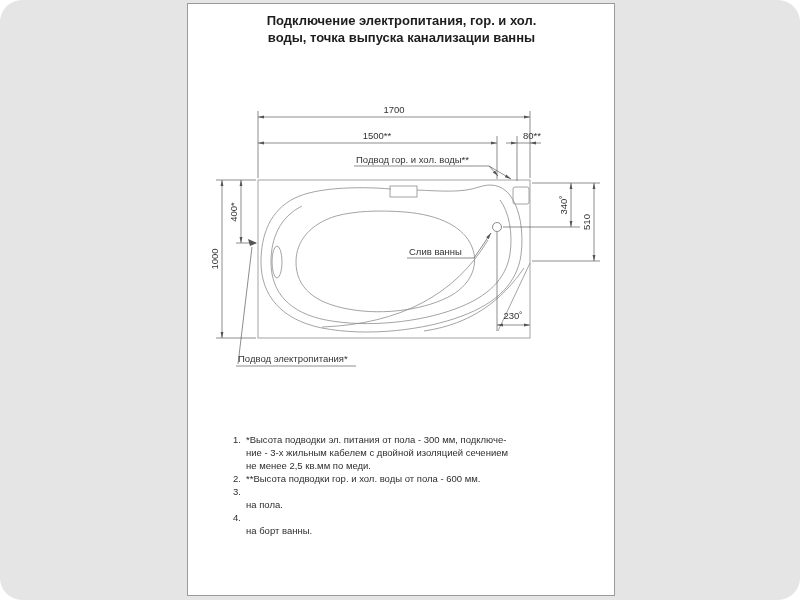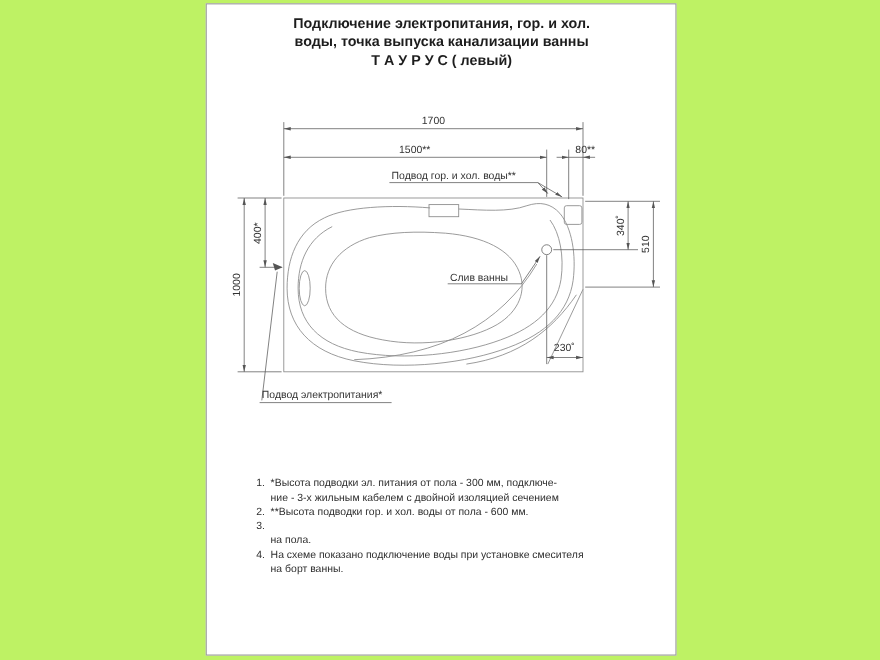--- a/index.html
+++ b/index.html
@@ -1,17 +1,17 @@
 <!DOCTYPE html>
 <html><head>
 <meta charset="utf-8">
 <style>
   html,body{margin:0;padding:0;background:#ffffff;}
-  .page{position:relative;width:800px;height:600px;background:#bef264;overflow:hidden;
-        font-family:"Liberation Sans",sans-serif;}
+  .page{position:relative;width:800px;height:600px;background:#e5e5e5;overflow:hidden;
+        font-family:"Liberation Sans",sans-serif;border-radius:22px;}
   .sheet{position:absolute;left:187px;top:3px;width:428px;height:593px;
          border:1px solid #9a9a9a;background:#ffffff;box-sizing:border-box;}
   .title{position:absolute;left:187px;top:12px;width:429px;text-align:center;
          font-size:13px;font-weight:bold;color:#1d1d1d;line-height:17px;}
   .diagram-svg{position:absolute;left:0;top:0;width:800px;height:600px;}
   .notes{position:absolute;left:233px;top:433px;width:336px;font-size:9.5px;
          color:#2e2e2e;line-height:13px;}
   .note-row{display:flex;}
   .note-num{width:13px;flex:0 0 13px;}
   .note-cont .note-num{visibility:hidden;}
@@ -23,21 +23,20 @@
 </head>
 <body>
 
 <div class="page">
 
   <div class="sheet"></div>
 
   <div class="title">
     <div>Подключение электропитания, гор. и хол.</div>
     <div>воды, точка выпуска канализации ванны</div>
-    <div>Т А У Р У С ( левый)</div>
   </div>
 
   <svg class="diagram-svg" viewBox="0 0 800 600">
     <defs>
       <marker id="arr" viewBox="0 0 10 6" refX="9.5" refY="3" markerWidth="9.5" markerHeight="6" orient="auto-start-reverse">
         <path d="M0,0.7 L9.5,3 L0,5.3 Z" fill="#555"></path>
       </marker>
     </defs>
 
     <g>
@@ -137,34 +136,37 @@
 
   <div class="notes">
     <div class="note-row">
       <span class="note-num">1.</span>
       <span>*Высота подводки эл. питания от пола - 300 мм, подключе-</span>
     </div>
     <div class="note-row note-cont">
       <span class="note-num"></span>
       <span>ние - 3-х жильным кабелем с двойной изоляцией сечением</span>
     </div>
+    <div class="note-row note-cont">
+      <span class="note-num"></span>
+      <span>не менее 2,5 кв.мм по меди.</span>
+    </div>
     <div class="note-row">
       <span class="note-num">2.</span>
       <span>**Высота подводки гор. и хол. воды от пола - 600 мм.</span>
     </div>
     <div class="note-row">
       <span class="note-num">3.</span>
     </div>
     <div class="note-row note-cont">
       <span class="note-num"></span>
       <span>на пола.</span>
     </div>
     <div class="note-row">
       <span class="note-num">4.</span>
-      <span>На схеме показано подключение воды при установке смесителя</span>
     </div>
     <div class="note-row note-cont">
       <span class="note-num"></span>
       <span>на борт ванны.</span>
     </div>
   </div>
 
 </div>
 
 </body></html>

